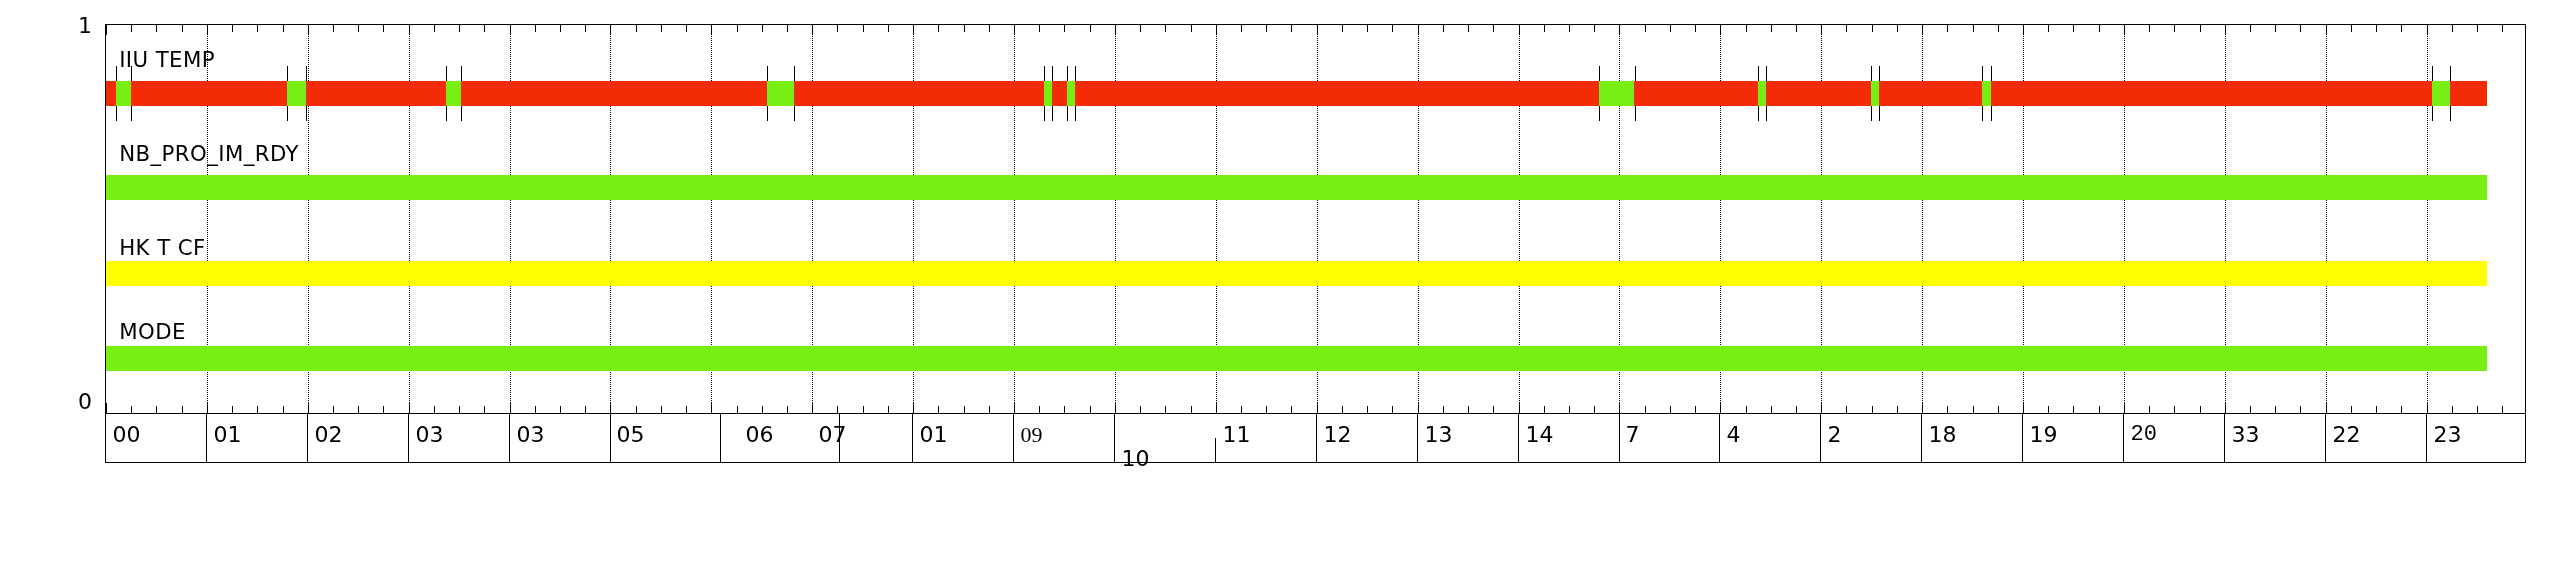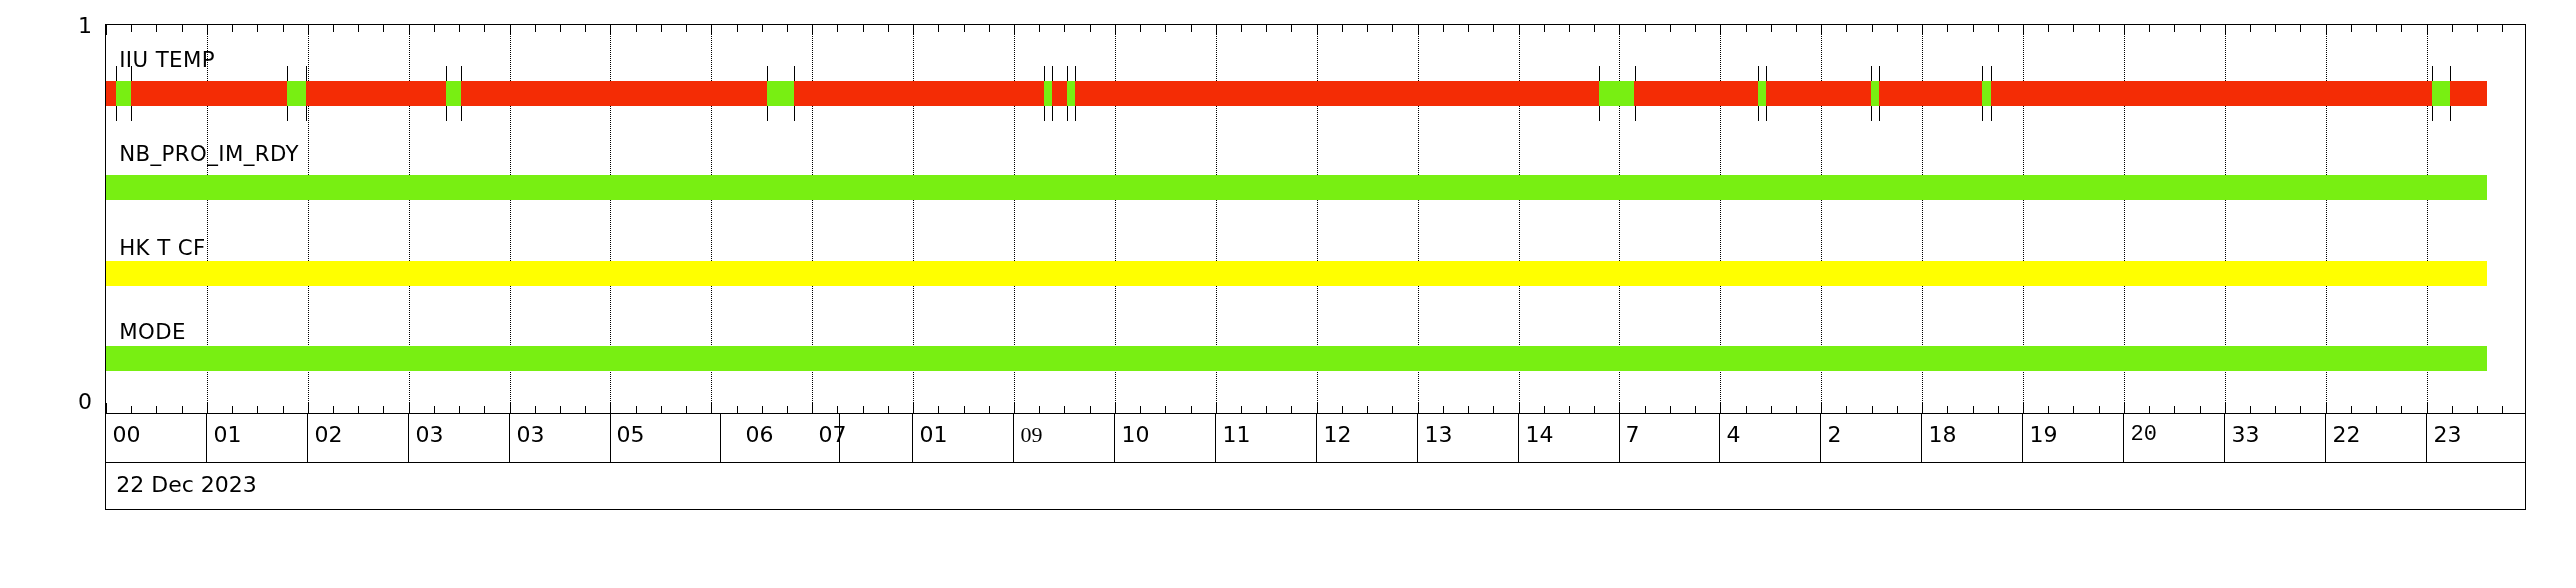--- a/index.html
+++ b/index.html
@@ -433,21 +433,21 @@
       </div>
       <div class="hourcell" style="left: 706px; width: 101px;">
         <div class="hourtext">07</div>
       </div>
       <div class="hourcell" style="left: 807px; width: 101px;">
         <div class="hourtext">01</div>
       </div>
       <div class="hourcell" style="left: 908px; width: 101px; font-family: Liberation Serif, serif;">
         <div class="hourtext">09</div>
       </div>
-      <div class="hourcell" style="left: 1009px; width: 101px;">
+      <div class="hourcell" style="left: 1009px; width: 101px; margin-top: 24px;">
         <div class="hourtext">10</div>
       </div>
       <div class="hourcell" style="left: 1110px; width: 101px;">
         <div class="hourtext">11</div>
       </div>
       <div class="hourcell" style="left: 1211px; width: 101px;">
         <div class="hourtext">12</div>
       </div>
       <div class="hourcell" style="left: 1312px; width: 101px;">
         <div class="hourtext">13</div>
@@ -477,18 +477,15 @@
         <div class="hourtext">33</div>
       </div>
       <div class="hourcell" style="left: 2220px; width: 101px;">
         <div class="hourtext">22</div>
       </div>
       <div class="hourcell" style="left: 2321px; width: 101px;">
         <div class="hourtext">23</div>
       </div>
     </div>
 
-  <div id="datestrip">
-    <div id="datetext">22 Dec 2023</div>
-  </div>
 
 </div>
 
 
 </body></html>

